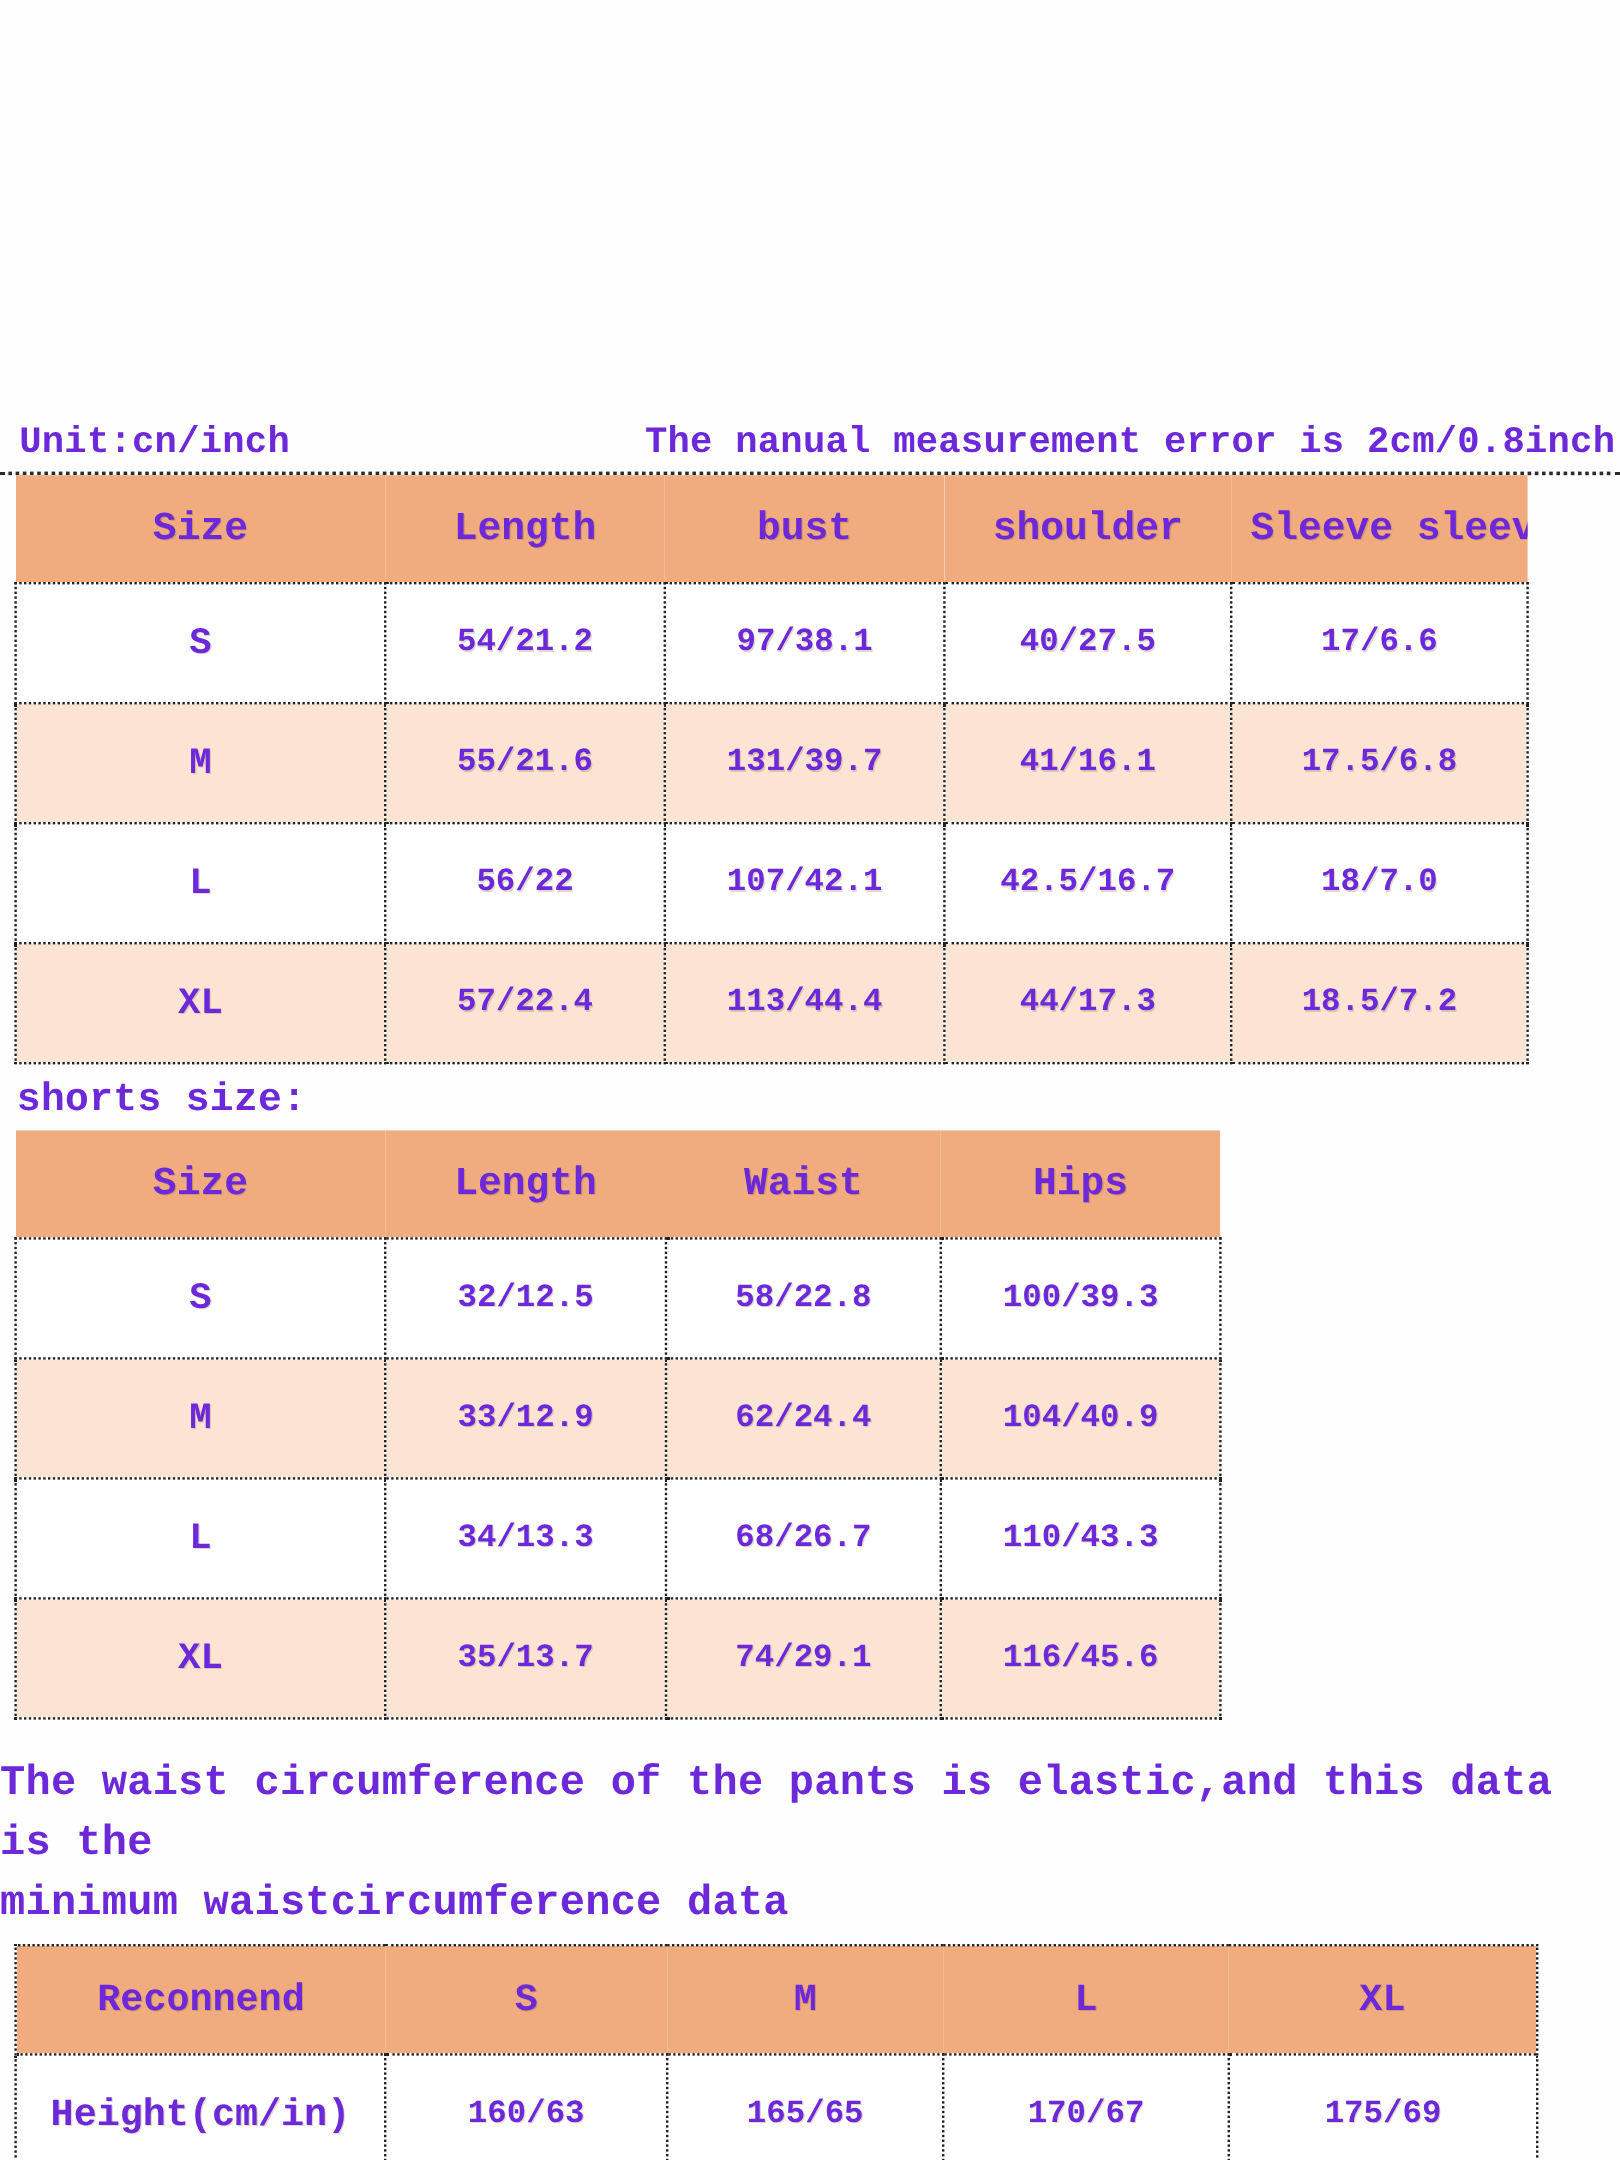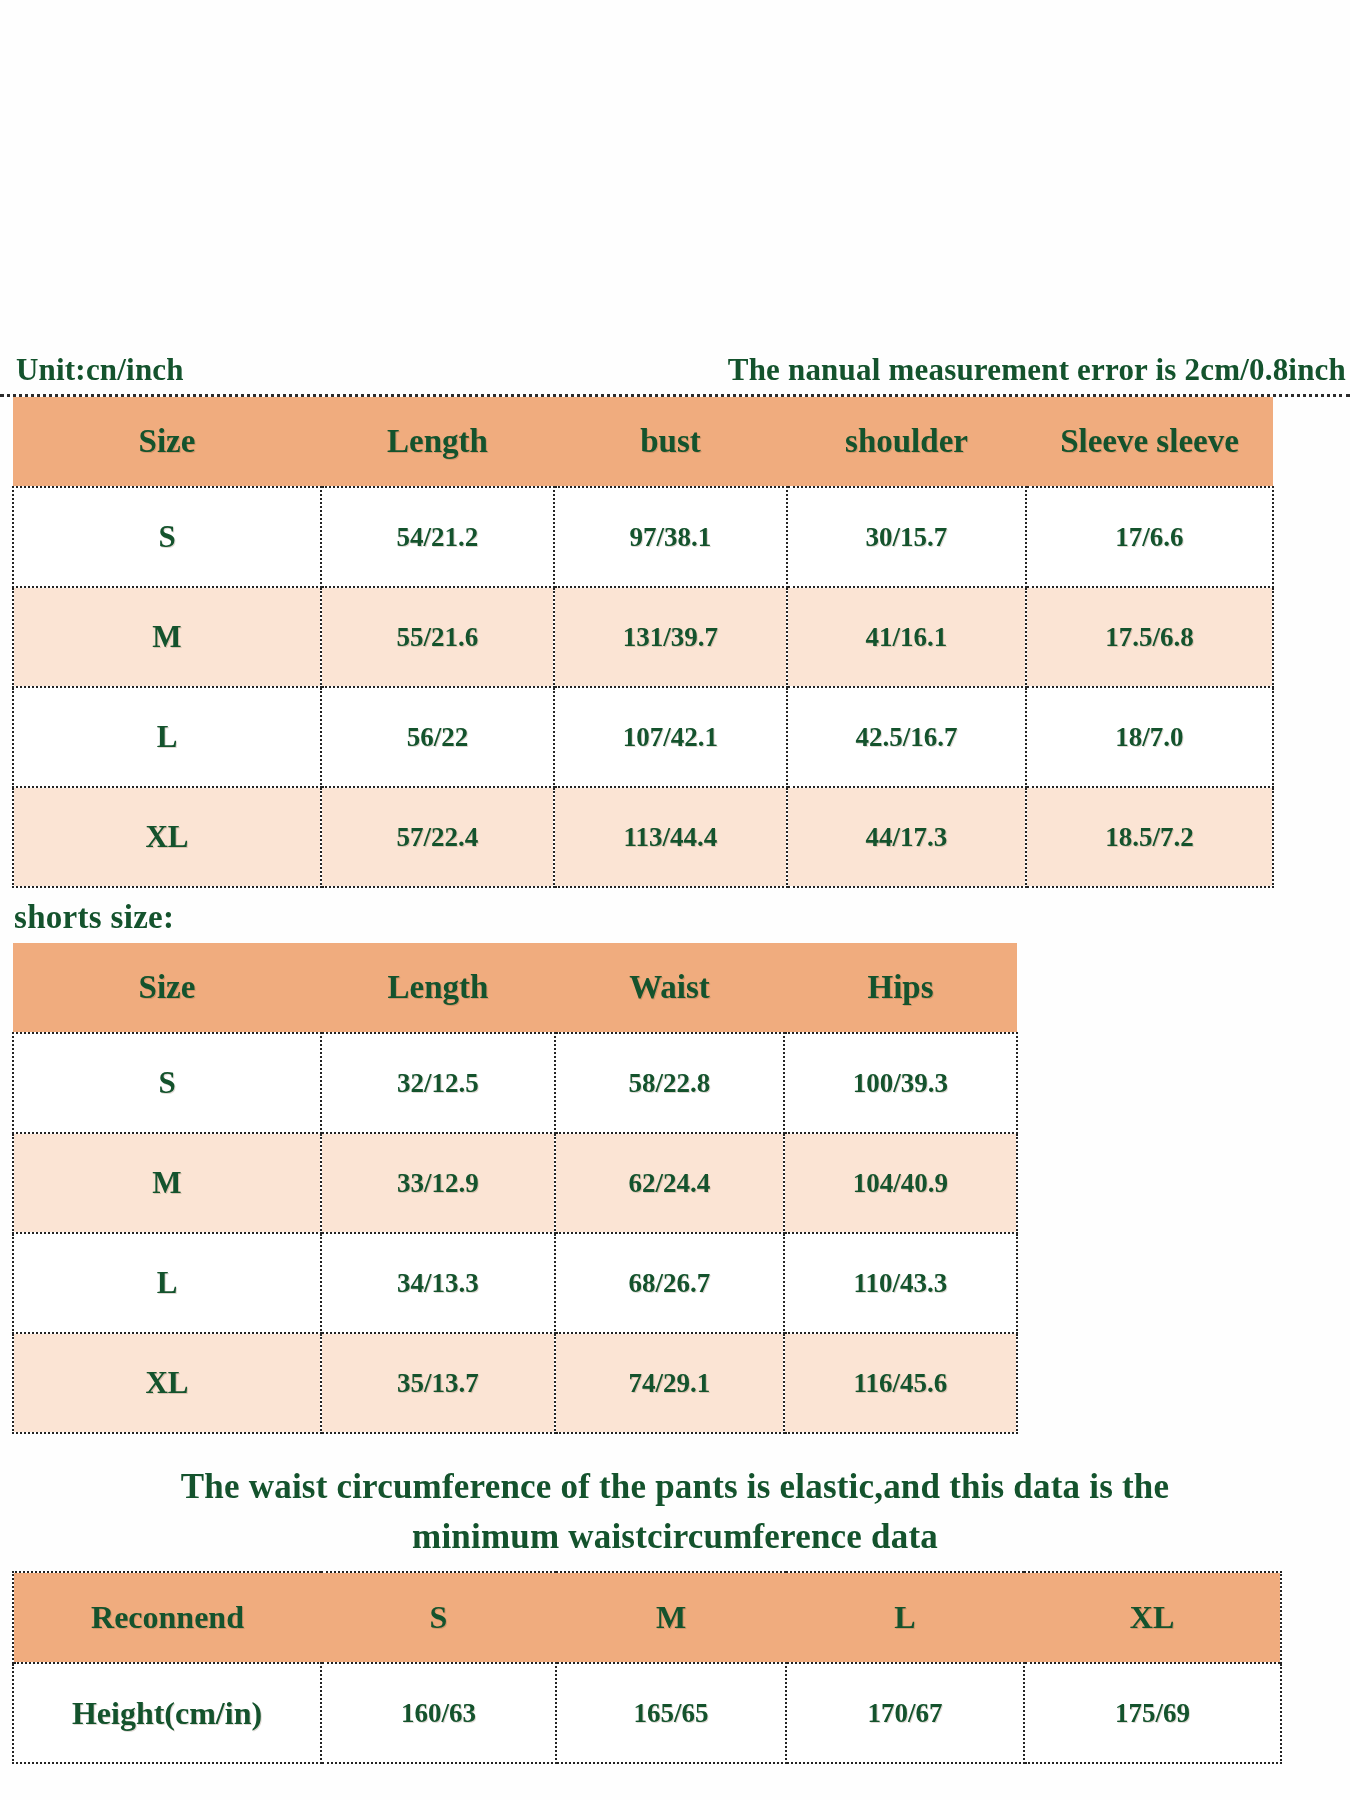--- a/index.html
+++ b/index.html
@@ -1,22 +1,22 @@
 <!DOCTYPE html>
 <html><head>
 <meta charset="utf-8">
 <style>
   html, body { margin:0; padding:0; background:#ffffff; }
   .page {
     position:relative;
     width:1350px; height:1800px;
     background:#fefefe;
-    font-family:Liberation Serif, serif;
+    font-family:Liberation Mono, monospace;
     font-weight:700;
-    color:#14532d;
+    color:#6d28d9;
     overflow:hidden;
   }
   .content { position:absolute; top:352px; left:0; width:1350px; }
 
   .topline {
     display:flex; justify-content:space-between; align-items:flex-end;
     padding:0 4px 0 16px;
     font-size:31px; letter-spacing:0.2px;
   }
   .dotted-sep {
@@ -51,21 +51,21 @@
   .t3 { width:1268px; }
 
   .t3 thead th { border-top:2.5px dotted #232323; font-size:32px; }
   .t3 thead th:first-child { border-left:2.5px dotted #232323; }
   .t3 thead th:last-child { border-right:2.5px dotted #232323; }
   .t3 tbody td { font-size:27px; }
   .t3 tbody td.size-col { font-size:32px; }
 
   .note {
     margin-top:28px;
-    text-align:center;
+    text-align:left;
     font-size:35px; line-height:50px; letter-spacing:0.2px;
   }
   .t3 { margin-top:9px; }
   .title-shorts { margin-top:11px; }
 </style>
 </head>
 <body>
 
 <div class="page">
   <div class="content">
@@ -92,21 +92,21 @@
           <th>bust</th>
           <th>shoulder</th>
           <th>Sleeve sleeve</th>
         </tr>
       </thead>
       <tbody>
         <tr class="row-white">
           <td class="size-col">S</td>
           <td>54/21.2</td>
           <td>97/38.1</td>
-          <td>30/15.7</td>
+          <td>40/27.5</td>
           <td>17/6.6</td>
         </tr>
         <tr class="row-peach">
           <td class="size-col">M</td>
           <td>55/21.6</td>
           <td>131/39.7</td>
           <td>41/16.1</td>
           <td>17.5/6.8</td>
         </tr>
         <tr class="row-white">

